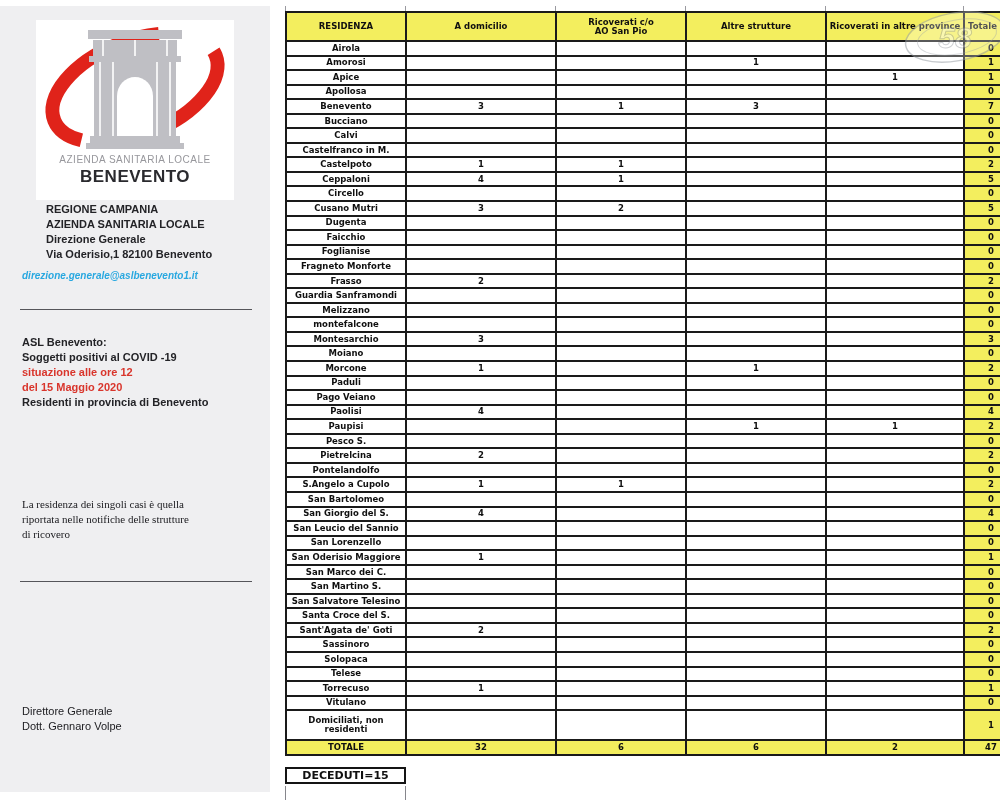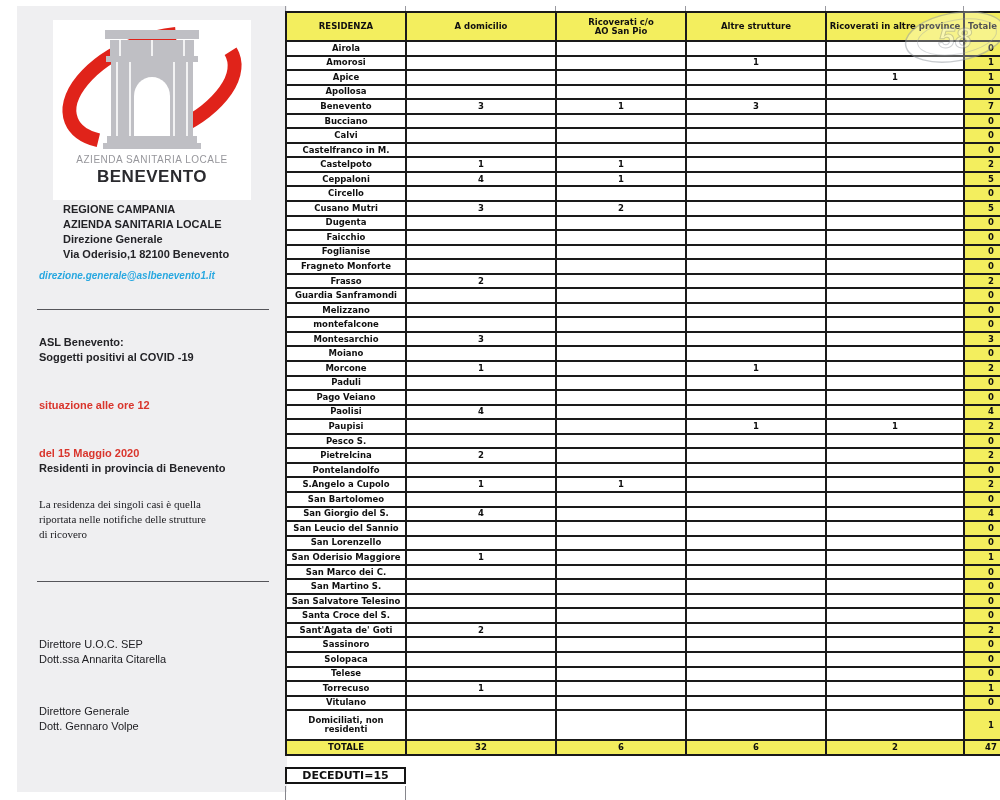--- a/index.html
+++ b/index.html
@@ -1,30 +1,30 @@
 <!DOCTYPE html>
 <html><head>
 <meta charset="utf-8">
 <style>
   html,body{margin:0;padding:0;background:#fff;}
   #screen{position:relative;width:1000px;height:800px;overflow:hidden;background:#fff;
           font-family:"Liberation Sans",sans-serif;}
 
   
-  .panel{position:absolute;left:17px;top:6px;width:270px;height:786px;background:#efeff1;}
+  .panel{position:absolute;left:0;top:6px;width:270px;height:786px;background:#efeff1;}
   .logo-box{position:absolute;left:36px;top:14px;width:198px;height:180px;background:#fff;}
   .logo-box svg{display:block;}
   .sb{position:absolute;left:22px;font-size:11px;line-height:15px;color:#232327;}
   .addr{top:196px;font-weight:bold;margin-left:24px;}
   .email{top:262px;font-weight:bold;font-style:italic;font-size:10px;color:#29a8e0;}
   .rule{position:absolute;left:20px;width:232px;height:0;border-top:1.5px solid #55555a;}
   .rule1{top:303px;}
   .rule2{top:575px;}
   .tblock{top:329px;font-weight:bold;}
-  .tblock .red{color:#d9352c;margin-top:33px;}
+  .tblock .red{color:#d9352c;}
   .para{white-space:pre-line;color:#202024;}
   .p1{top:429px;}
   .p2{top:491px;font-family:Liberation Serif, serif;}
   .sig{color:#202024;}
   .s1{top:631px;}
   .s2{top:698px;}
 
   
   .tablewrap{position:absolute;left:285px;top:6px;width:732px;height:770px;}
   .stub{position:absolute;top:0;width:1px;height:6px;background:#9a9aa0;}
@@ -101,24 +101,20 @@
       <div class="red">del 15 Maggio 2020</div>
       <div>Residenti in provincia di Benevento</div>
     </div>
 
     <div class="sb para p2">La residenza dei singoli casi è quella
 riportata nelle notifiche delle strutture
 di ricovero</div>
 
     <div class="rule rule2"></div>
 
-    <div class="sb sig s1">
-      <div>Direttore U.O.C. SEP</div>
-      <div>Dott.ssa Annarita Citarella</div>
-    </div>
     <div class="sb sig s2">
       <div>Direttore Generale</div>
       <div>Dott. Gennaro Volpe</div>
     </div>
   </aside>
 
   <div class="tablewrap">
     <span class="stub" style="left:0"></span>
     <span class="stub" style="left:120px"></span>
     <span class="stub" style="left:270px"></span>

